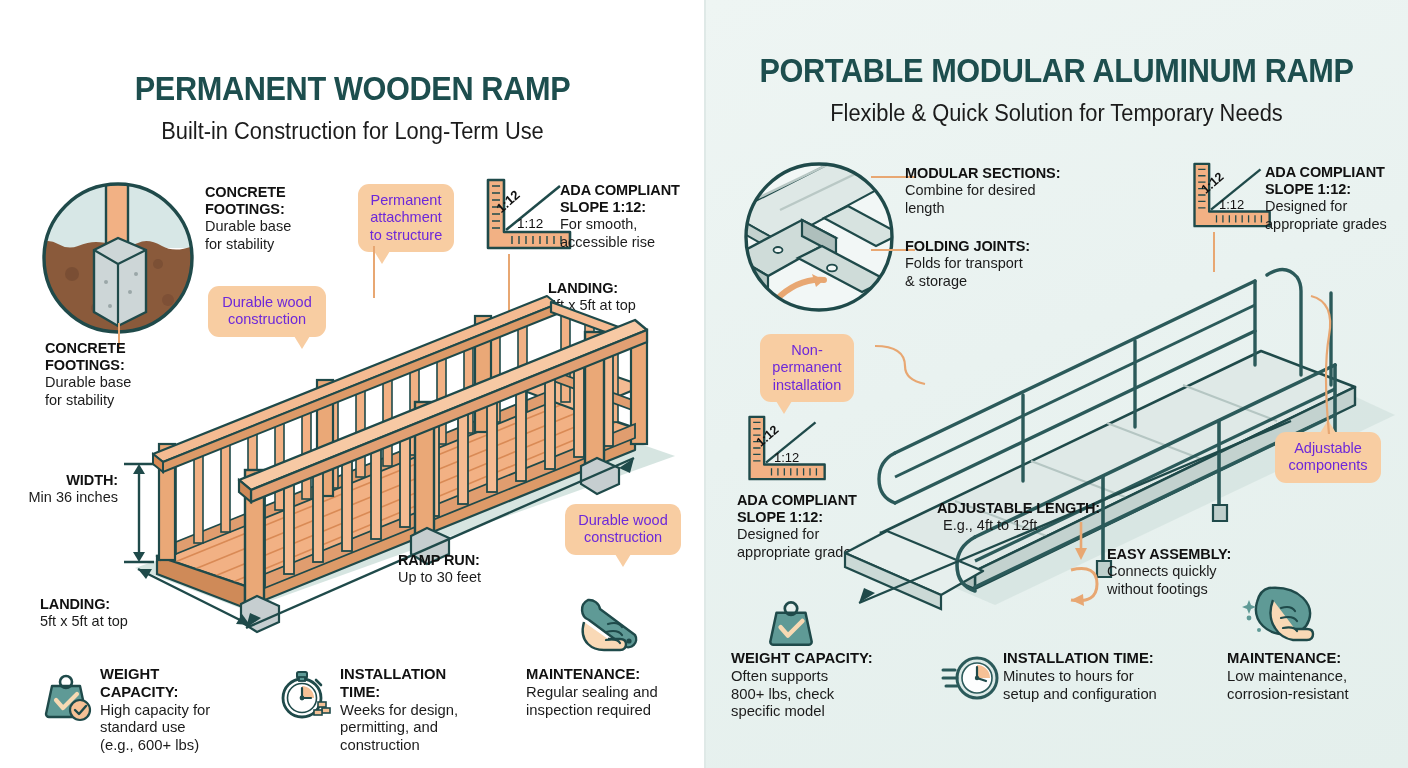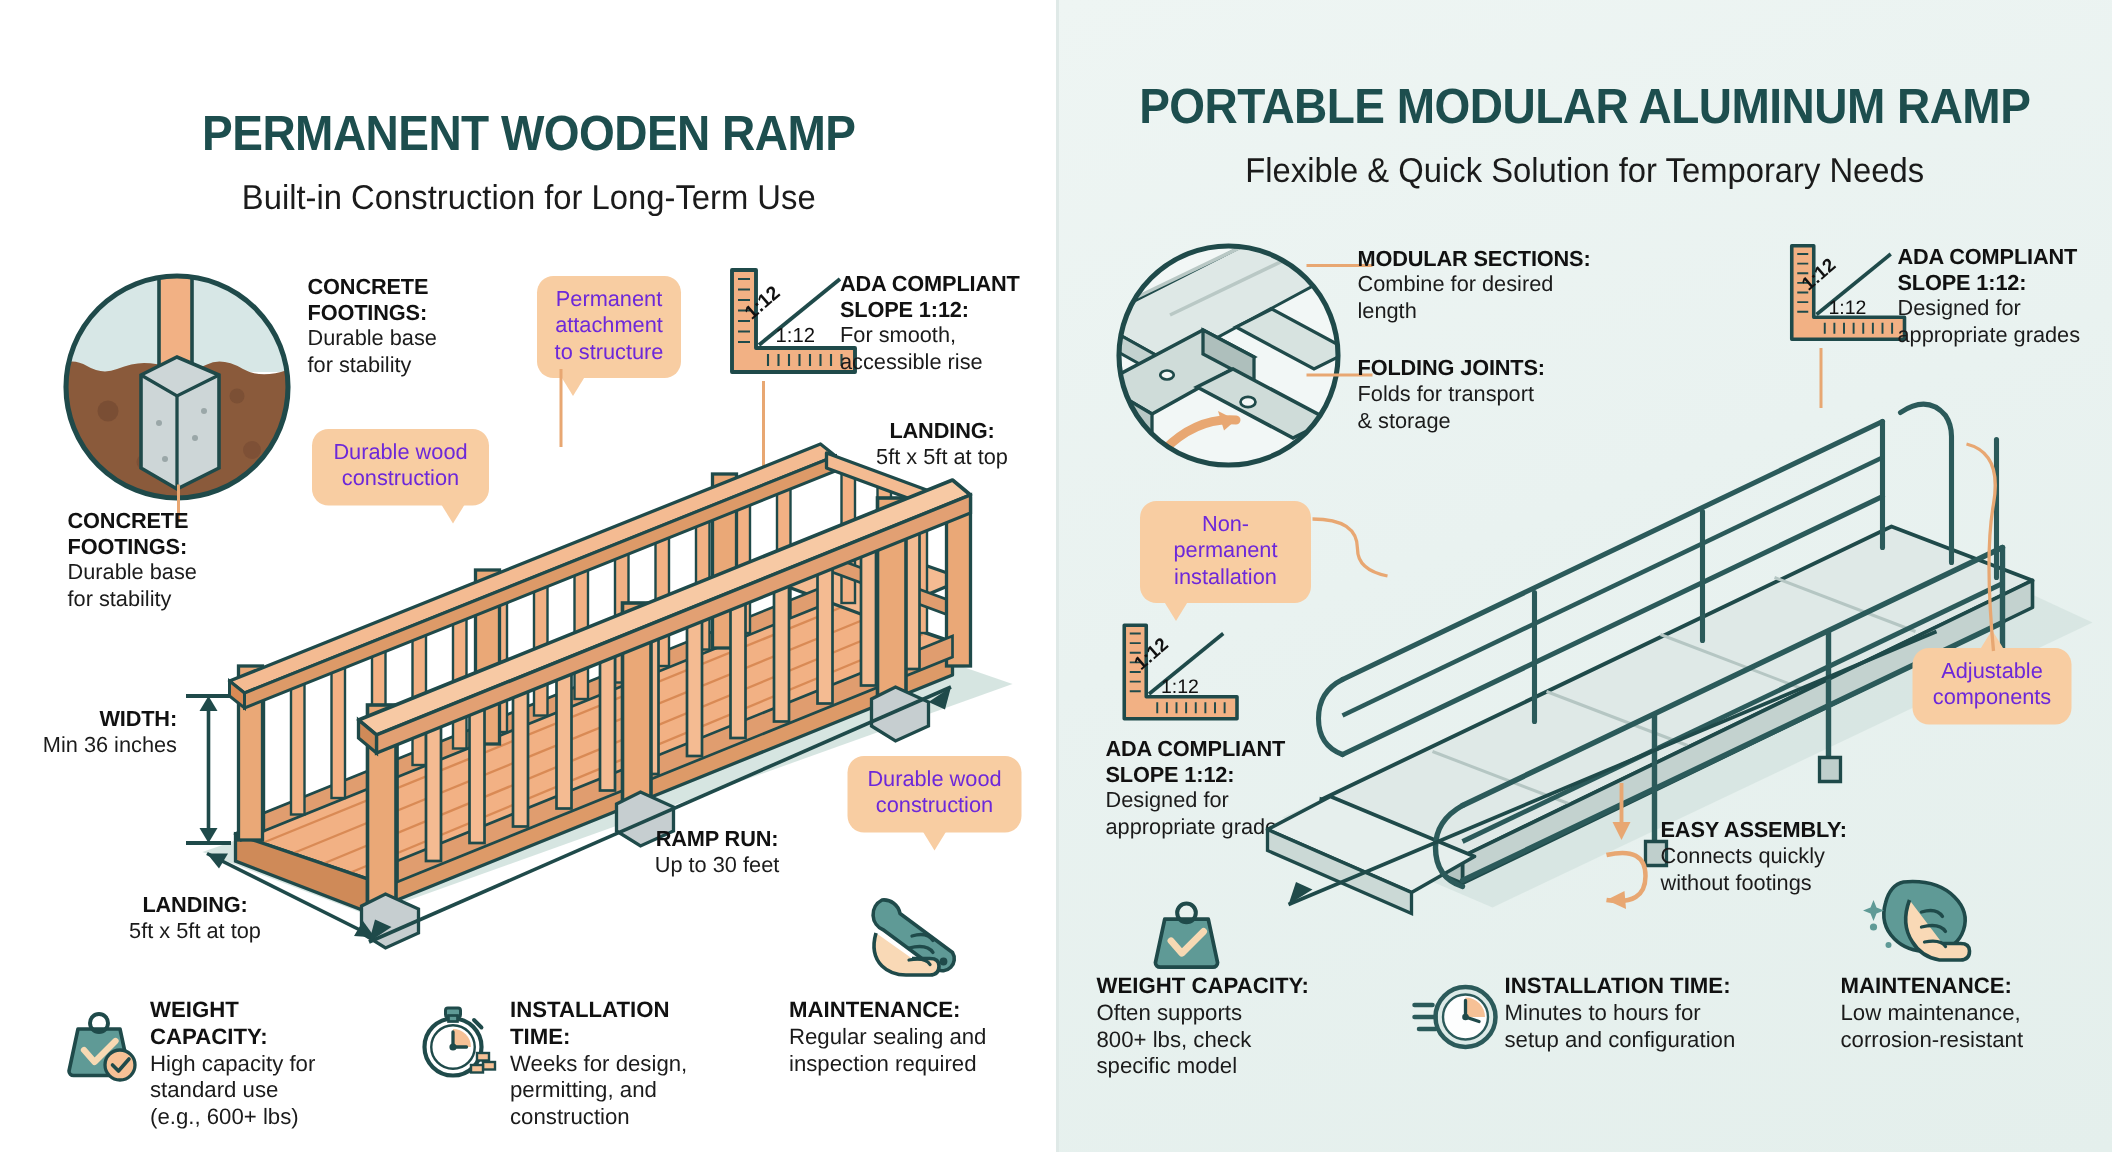--- a/index.html
+++ b/index.html
@@ -34,21 +34,21 @@
   .panel-left .title { top: 52px; }
   .panel-left .subtitle { top: 100px; }
   .panel-right .title { top: 52px; }
   .panel-right .subtitle { top: 100px; }
 
   
   .anno { position: absolute; }
   .anno .h { font-weight: bold; font-size: 14.5px; color: #111; line-height: 1.18;
              letter-spacing: -0.1px; }
   .anno .b { font-size: 14.5px; color: #1b1b1b; line-height: 1.2; }
-  .anno.ctr { text-align: center; }
+  .anno.ctr { }
   .anno.rgt { text-align: right; }
 
   
   .bubble {
     position: absolute; background: #f8cda2; border-radius: 11px;
     color: #6d28d9; font-size: 14.5px; line-height: 1.2;
     padding: 8px 11px; text-align: center;
   }
   .bubble::after {
     content: ""; position: absolute; width: 0; height: 0;
@@ -399,21 +399,21 @@
     <div style="position:absolute;left:514px;top:197px;font-size:13px;color:#111;">1:12</div>
 
     <div class="anno" style="left:560px;top:164px;">
       <div class="h">ADA COMPLIANT</div>
       <div class="h">SLOPE 1:12:</div>
       <div class="b">Designed for</div>
       <div class="b">appropriate grades</div>
     </div>
     <div style="position:absolute;left:508px;top:232px;width:2px;height:40px;background:#e8a772;"></div>
 
-    <div class="bubble tail-bl" style="left:55px;top:334px;width:114px;">Non-permanent installation</div>
+    <div class="bubble tail-bl" style="left:55px;top:334px;width:94px;">Non-permanent installation</div>
     <svg style="position:absolute;left:168px;top:338px" width="60" height="50" viewBox="0 0 60 50">
       <path d="M2 8 q30 0 30 20 q0 14 20 18" fill="none" stroke="#e8a772" stroke-width="2.2"></path>
     </svg>
 
     <svg style="position:absolute;left:40px;top:415px" width="86" height="66" viewBox="0 0 92 72">
       <path d="M4 2 H20 V54 H86 V70 H4 Z" fill="#f2b184" stroke="#1f4a4a" stroke-width="2.6" stroke-linejoin="round"></path>
       <g stroke="#1f4a4a" stroke-width="1.4">
         <path d="M8 8h8M8 15h8M8 22h8M8 29h8M8 36h8M8 43h8M8 50h8"></path>
         <path d="M28 58v8M35 58v8M42 58v8M49 58v8M56 58v8M63 58v8M70 58v8M77 58v8"></path>
       </g>
@@ -481,20 +481,24 @@
 
     <div class="bubble tail-t" style="left:570px;top:432px;width:106px;">Adjustable components</div>
     <svg style="position:absolute;left:600px;top:292px" width="44" height="146" viewBox="0 0 44 146">
       <path d="M6 4 q24 6 18 40 q-6 34 0 98" fill="none" stroke="#e8a772" stroke-width="2.2"></path>
     </svg>
 
     <svg style="position:absolute;left:140px;top:415px" width="460" height="200" viewBox="0 0 460 200">
       <path d="M14 188 L446 6" stroke="#1f4a4a" stroke-width="2.4"></path>
       <path d="M14 188 l5 -15 l11 5 Z" fill="#1f4a4a"></path>
     </svg>
+    <div class="anno" style="left:232px;top:500px;">
+      <div class="h">ADJUSTABLE LENGTH:</div>
+      <div class="b" style="margin-left:6px;">E.g., 4ft to 12ft</div>
+    </div>
 
     <div class="anno" style="left:402px;top:546px;">
       <div class="h">EASY ASSEMBLY:</div>
       <div class="b">Connects quickly</div>
       <div class="b">without footings</div>
     </div>
 
     <svg style="position:absolute;left:348px;top:520px" width="56" height="90" viewBox="0 0 56 90">
       <path d="M28 2 L28 34" fill="none" stroke="#e8a772" stroke-width="2.6"></path>
       <path d="M28 40 l-6 -12 h12 Z" fill="#e8a772"></path>

